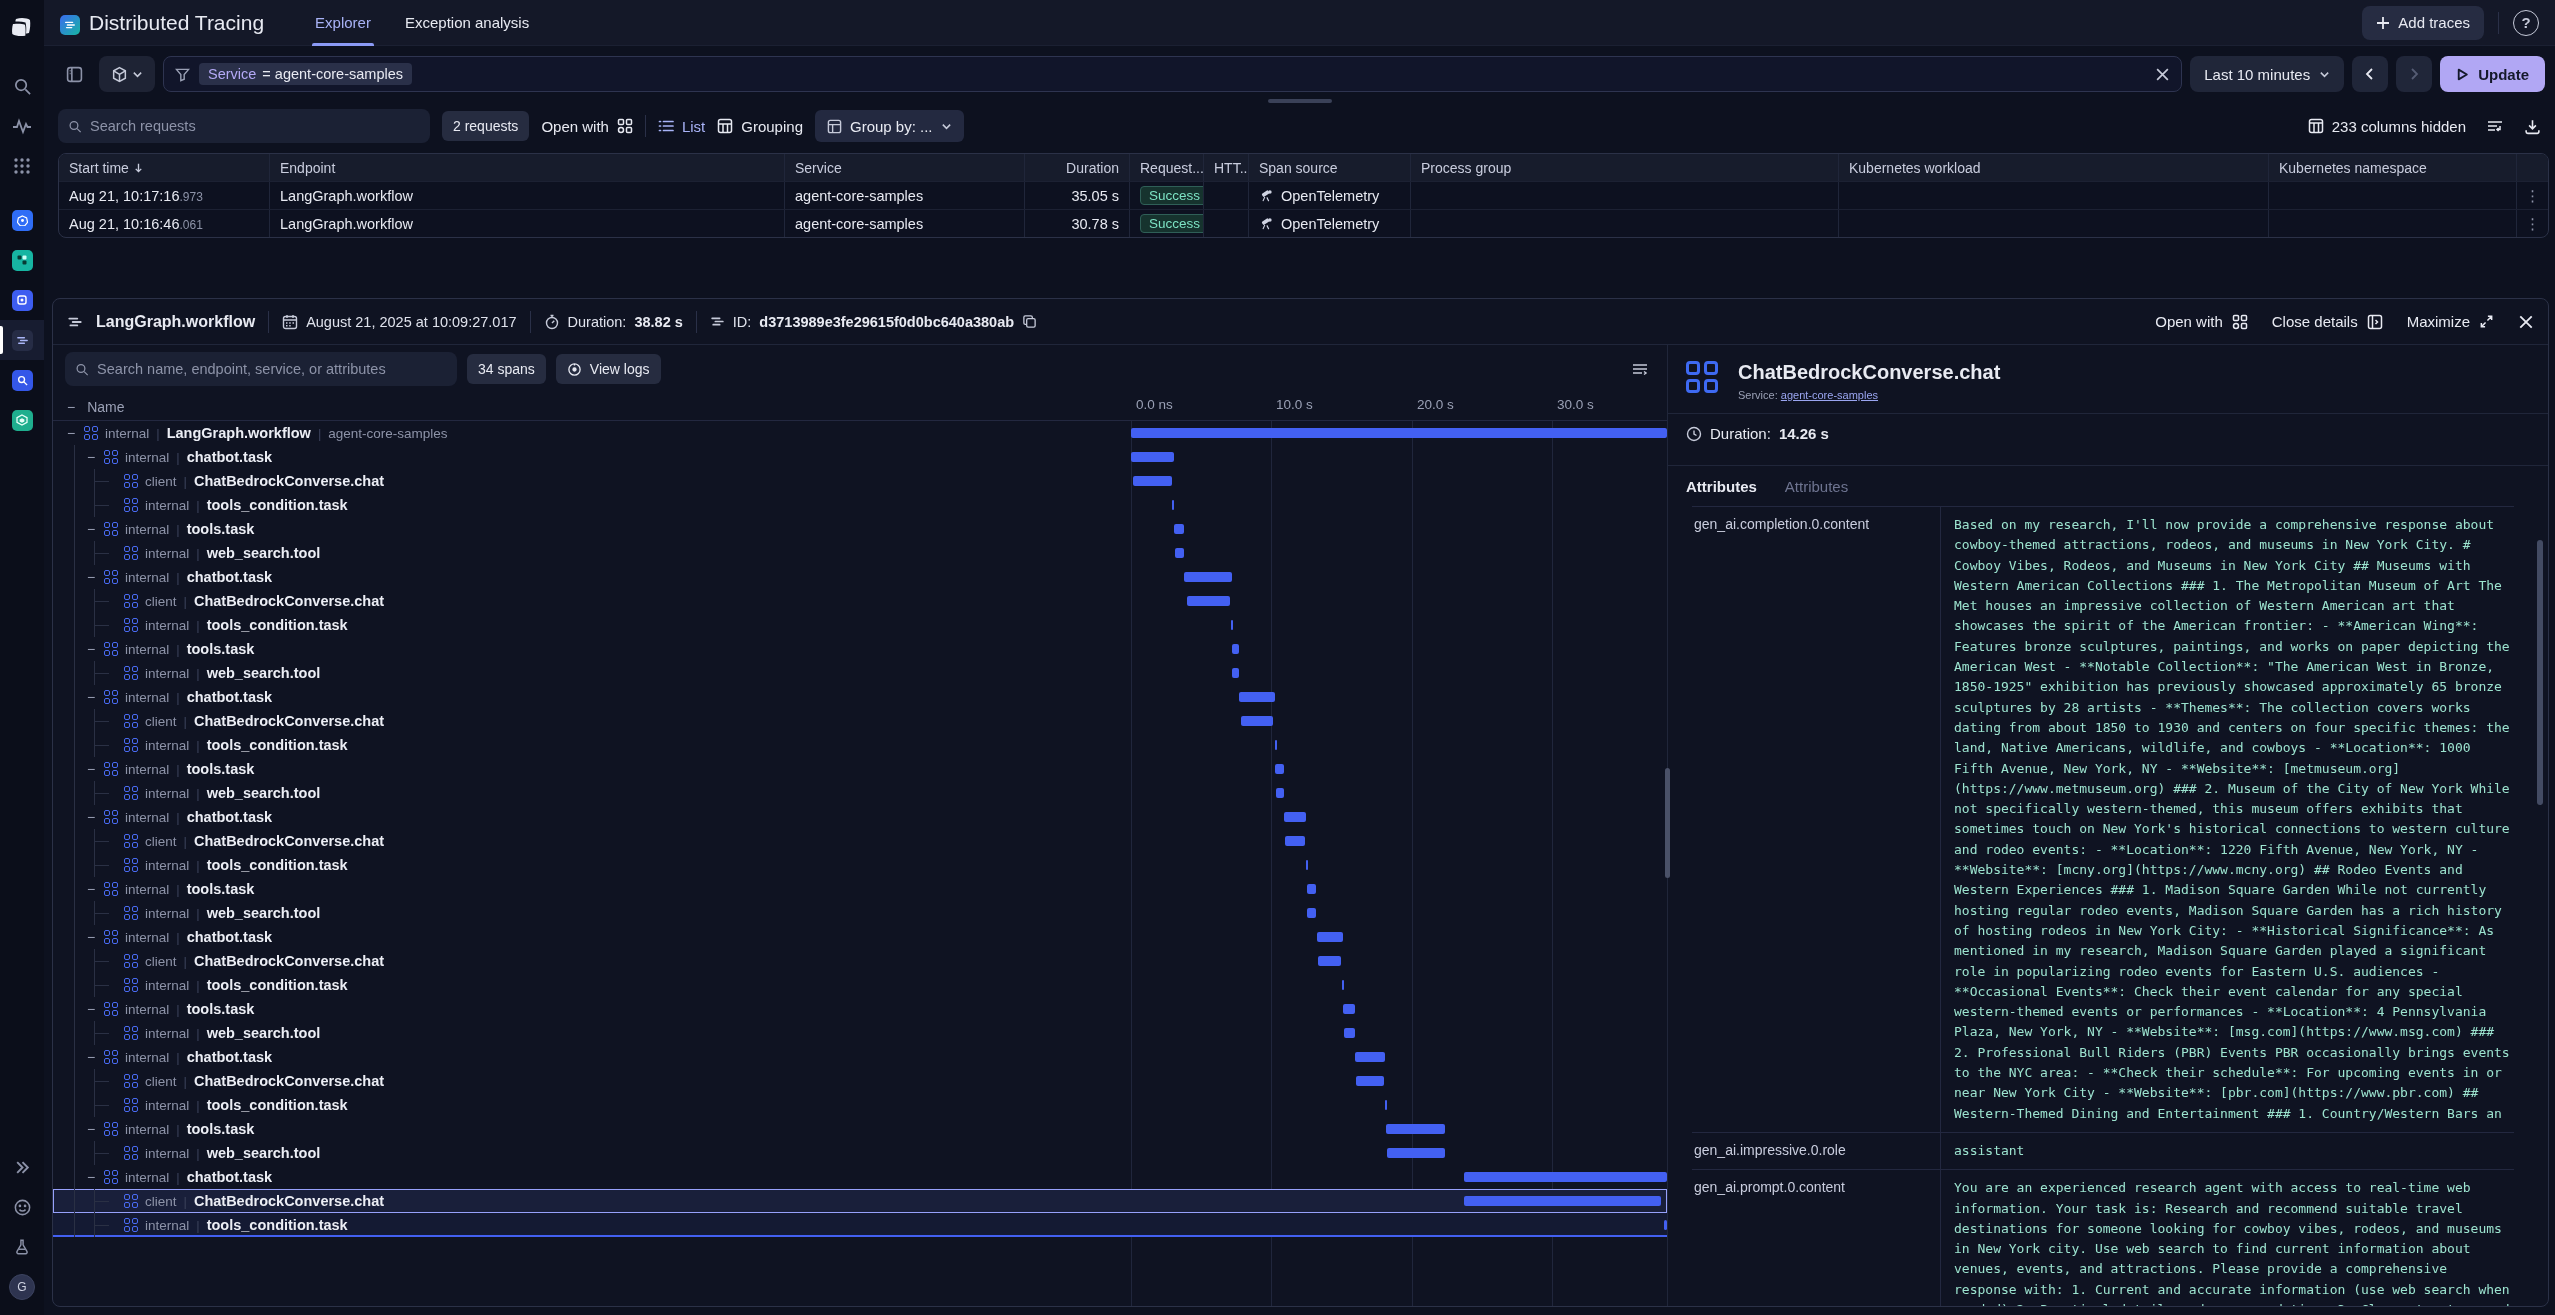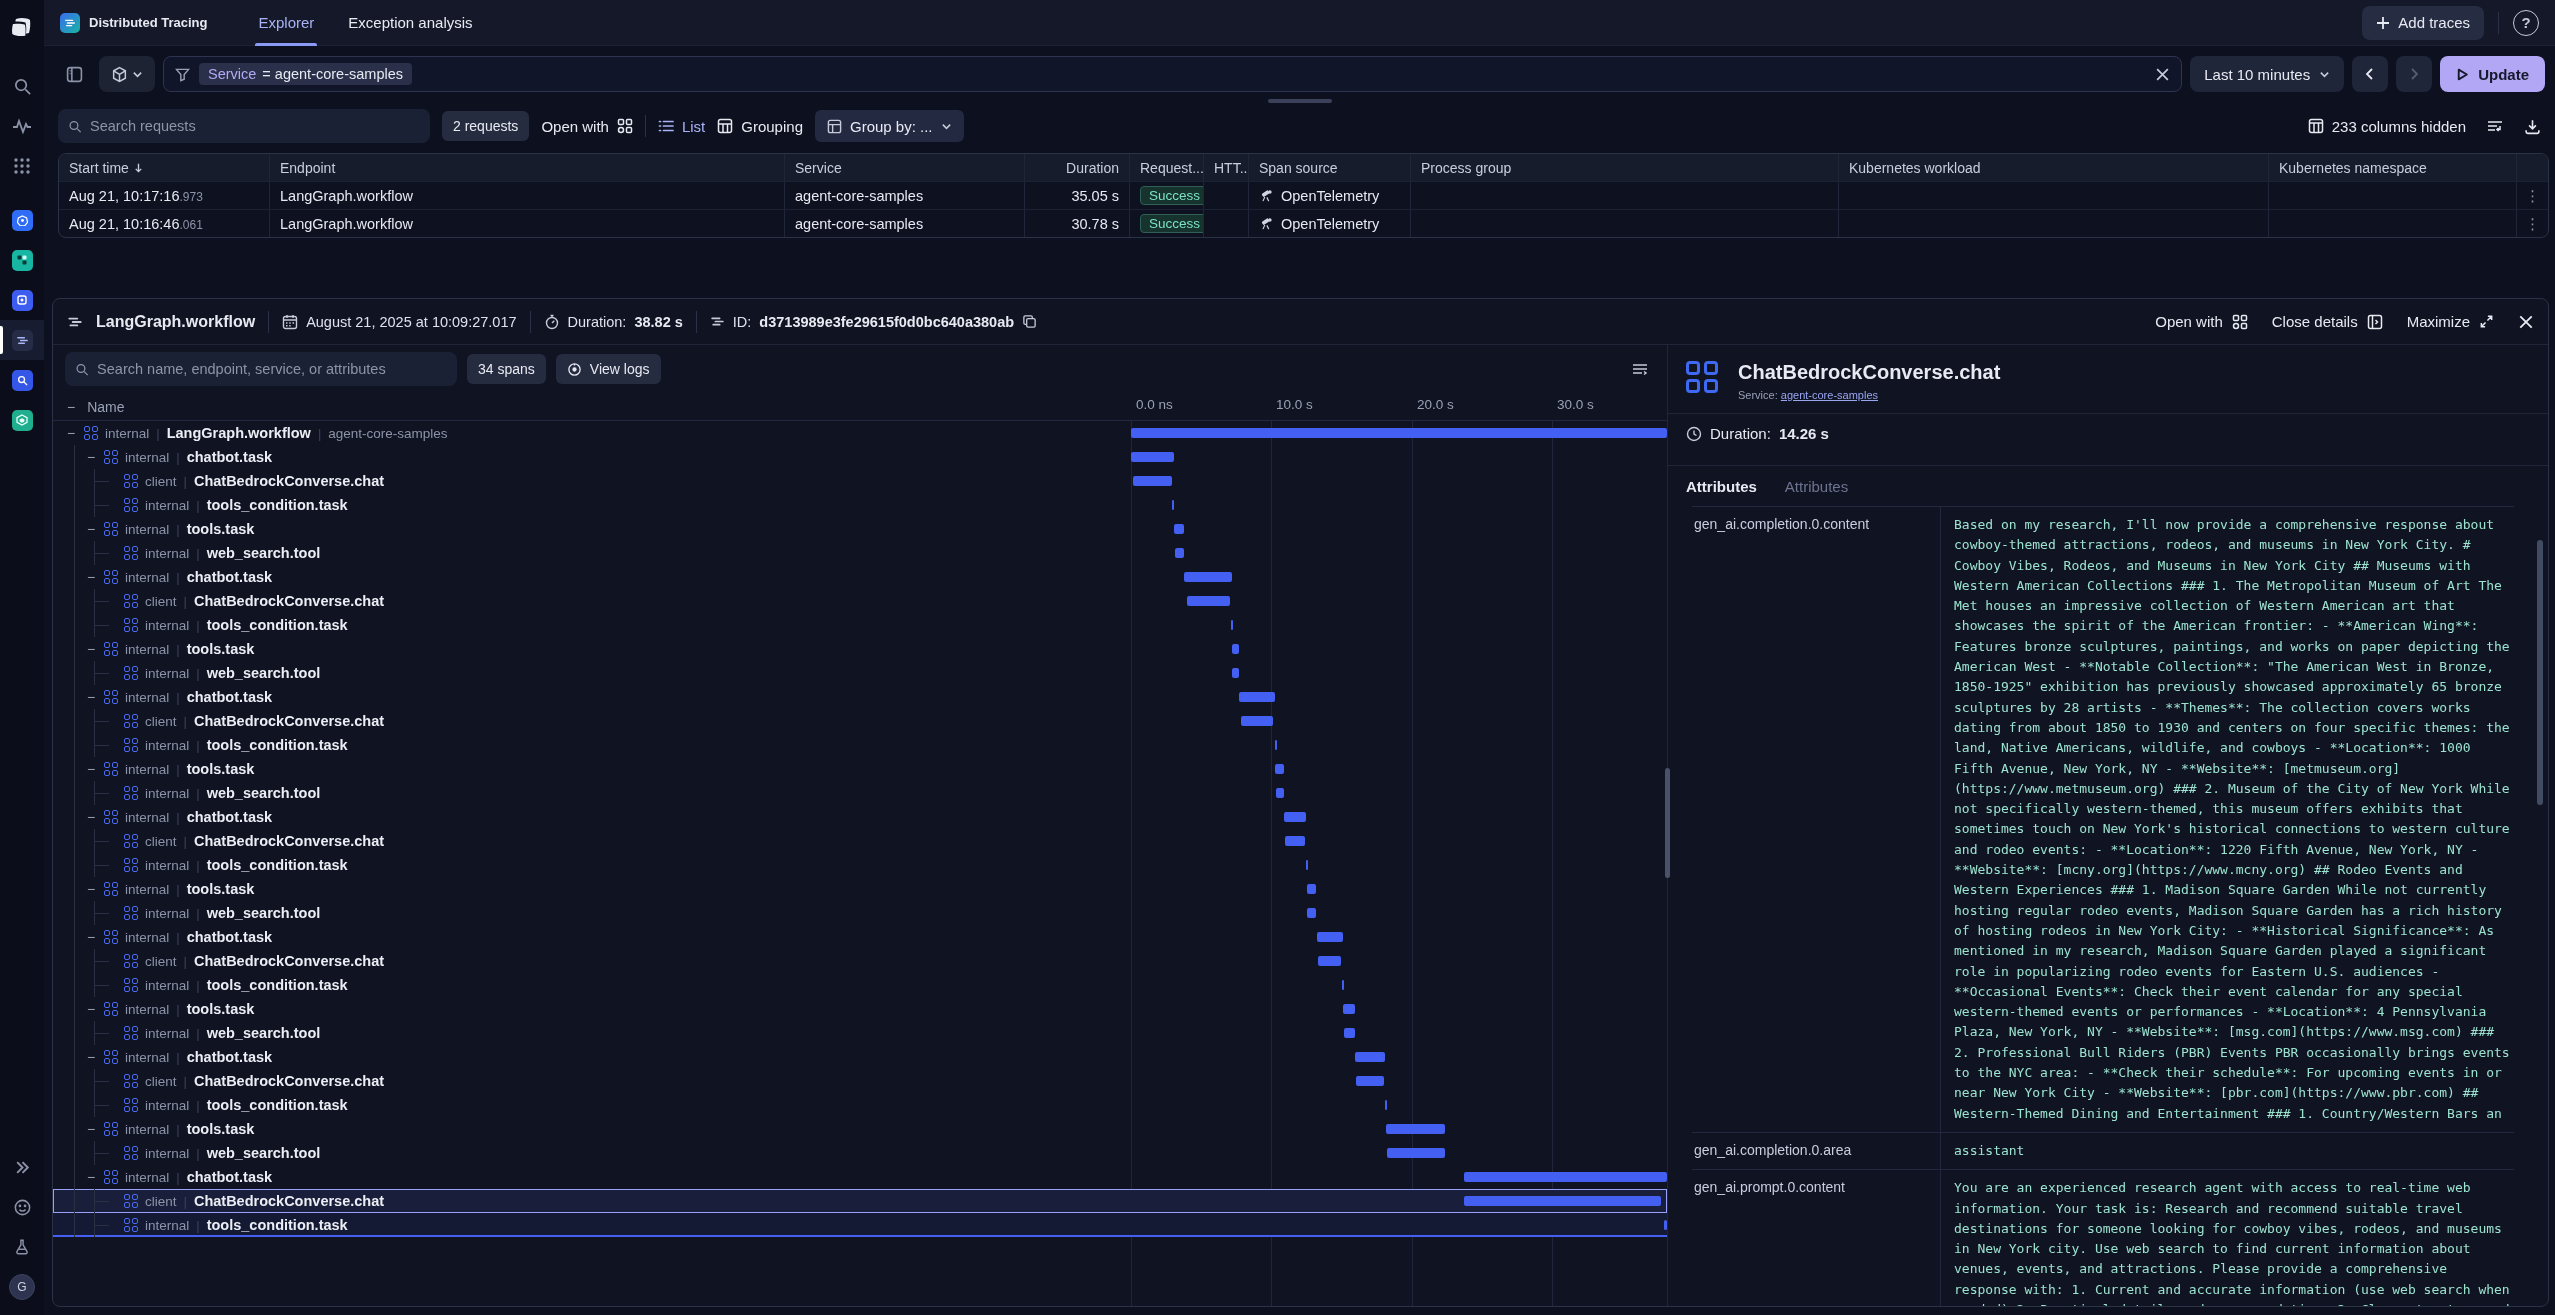--- a/index.html
+++ b/index.html
@@ -23,21 +23,21 @@
   .rail-btn{width:44px;height:40px;display:flex;align-items:center;justify-content:center;position:relative}
   .tile{width:21px;height:21px;border-radius:5px;display:flex;align-items:center;justify-content:center}
   .rail-btn.active::before{content:"";position:absolute;left:0;top:6px;bottom:6px;width:3px;background:#fff;border-radius:0 2px 2px 0}
   .rail-btn.active{background:#171c30}
   .rail .spacer{flex:1}
   .avatar{width:26px;height:26px;border-radius:50%;background:#2e3450;border:1px solid #3c4360;
     display:flex;align-items:center;justify-content:center;font-size:12px;color:#cfd3e2}
   
   .topbar{position:absolute;left:44px;right:0;top:0;height:46px;background:var(--bg-top);
     display:flex;align-items:center;padding:0 16px;border-bottom:1px solid #1b2032}
-  .appid{display:flex;align-items:center;gap:9px;font-weight:700;font-size:13px}
+  .appid{display:flex;align-items:flex-end;gap:9px;font-weight:400;font-size:21px}
   .tabs{display:flex;margin-left:34px;height:46px}
   .tab{display:flex;align-items:center;padding:0 17px;font-size:15px;color:var(--text);position:relative;cursor:pointer}
   .tab.active{color:var(--accent-text)}
   .tab.active::after{content:"";position:absolute;left:14px;right:14px;bottom:0;height:3px;background:#8b9af5;border-radius:2px 2px 0 0}
   .top-right{margin-left:auto;display:flex;align-items:center;gap:14px}
   .btn-dark{display:flex;align-items:center;gap:8px;background:#262c42;border-radius:8px;height:34px;
     padding:14px 14px;font-size:15px;color:var(--text)}
   .vdiv{width:1px;height:22px;background:#2a3048}
   .help{width:26px;height:26px;border-radius:50%;border:1.6px solid #c6cad9;display:flex;align-items:center;
     justify-content:center;font-size:15px;color:#c6cad9;font-weight:700}
@@ -1263,21 +1263,21 @@
         <div class="dtabs">
           <span class="dtab on">Attributes</span>
           <span class="dtab off">Attributes</span>
         </div>
         <div class="attrs">
             <div class="arow">
      <div class="akey">gen_ai.completion.0.content</div>
      <div class="aval">Based on my research, I'll now provide a comprehensive response about cowboy-themed attractions, rodeos, and museums in New York City. # Cowboy Vibes, Rodeos, and Museums in New York City ## Museums with Western American Collections ### 1. The Metropolitan Museum of Art The Met houses an impressive collection of Western American art that showcases the spirit of the American frontier: - **American Wing**: Features bronze sculptures, paintings, and works on paper depicting the American West - **Notable Collection**: "The American West in Bronze, 1850-1925" exhibition has previously showcased approximately 65 bronze sculptures by 28 artists - **Themes**: The collection covers works dating from about 1850 to 1930 and centers on four specific themes: the land, Native Americans, wildlife, and cowboys - **Location**: 1000 Fifth Avenue, New York, NY - **Website**: [metmuseum.org](https://www.metmuseum.org) ### 2. Museum of the City of New York While not specifically western-themed, this museum offers exhibits that sometimes touch on New York's historical connections to western culture and rodeo events: - **Location**: 1220 Fifth Avenue, New York, NY - **Website**: [mcny.org](https://www.mcny.org) ## Rodeo Events and Western Experiences ### 1. Madison Square Garden While not currently hosting regular rodeo events, Madison Square Garden has a rich history of hosting rodeos in New York City: - **Historical Significance**: As mentioned in my research, Madison Square Garden played a significant role in popularizing rodeo events for Eastern U.S. audiences - **Occasional Events**: Check their event calendar for any special western-themed events or performances - **Location**: 4 Pennsylvania Plaza, New York, NY - **Website**: [msg.com](https://www.msg.com) ### 2. Professional Bull Riders (PBR) Events PBR occasionally brings events to the NYC area: - **Check their schedule**: For upcoming events in or near New York City - **Website**: [pbr.com](https://www.pbr.com) ## Western-Themed Dining and Entertainment ### 1. Country/Western Bars an</div>
    </div>
             <div class="arow">
-     <div class="akey">gen_ai.completion.0.area</div>
+     <div class="akey">gen_ai.impressive.0.role</div>
      <div class="aval">assistant</div>
    </div>
             <div class="arow">
      <div class="akey">gen_ai.prompt.0.content</div>
      <div class="aval">You are an experienced research agent with access to real-time web information. Your task is: Research and recommend suitable travel destinations for someone looking for cowboy vibes, rodeos, and museums in New York city. Use web search to find current information about venues, events, and attractions. Please provide a comprehensive response with: 1. Current and accurate information (use web search when needed) 2. Practical details and recommendations 3. Clear structure and organization 4. Relevant sources when applicable Task: Research and recommend suitable travel destinations for someone looking for cowboy vibes, rodeos, and museums in New York city. Use web search to find current information about venues, events, and attractions.</div>
    </div>
           </div>
         <div class="dscroll"></div>
       </div>
     </div>

